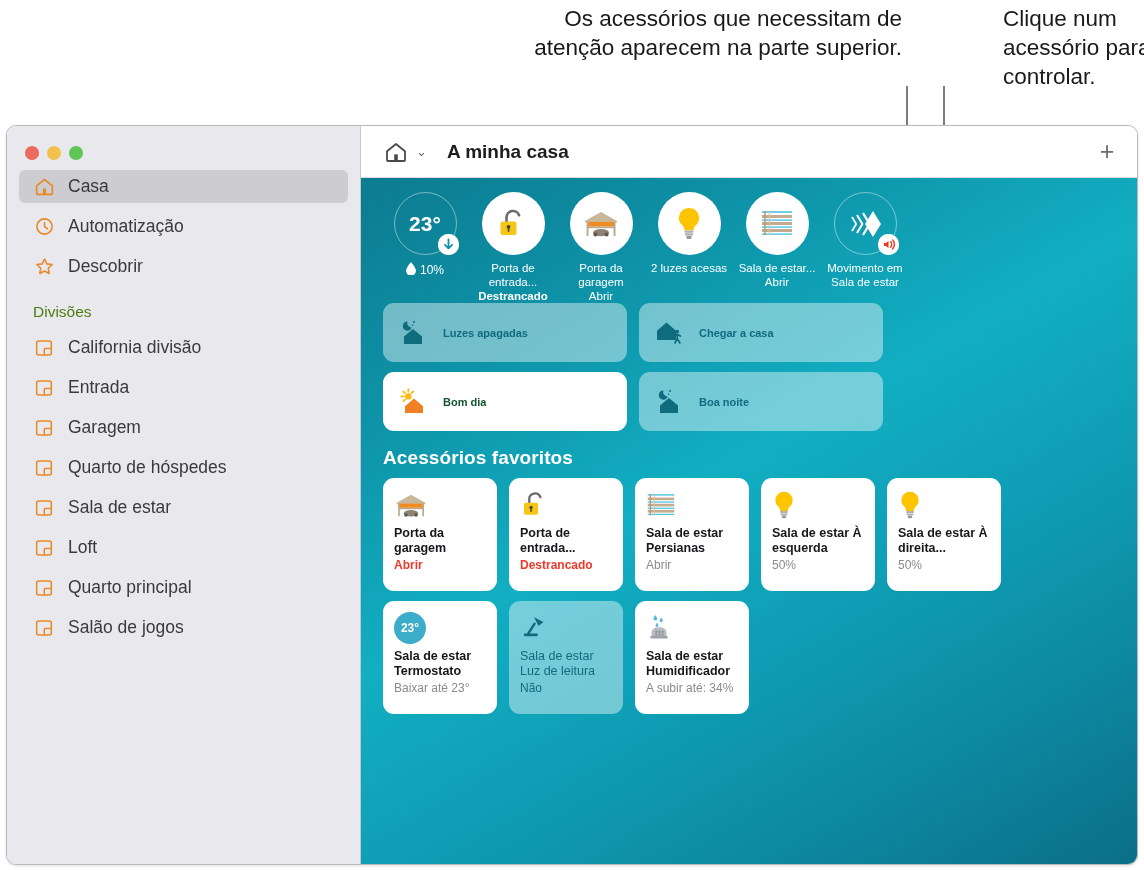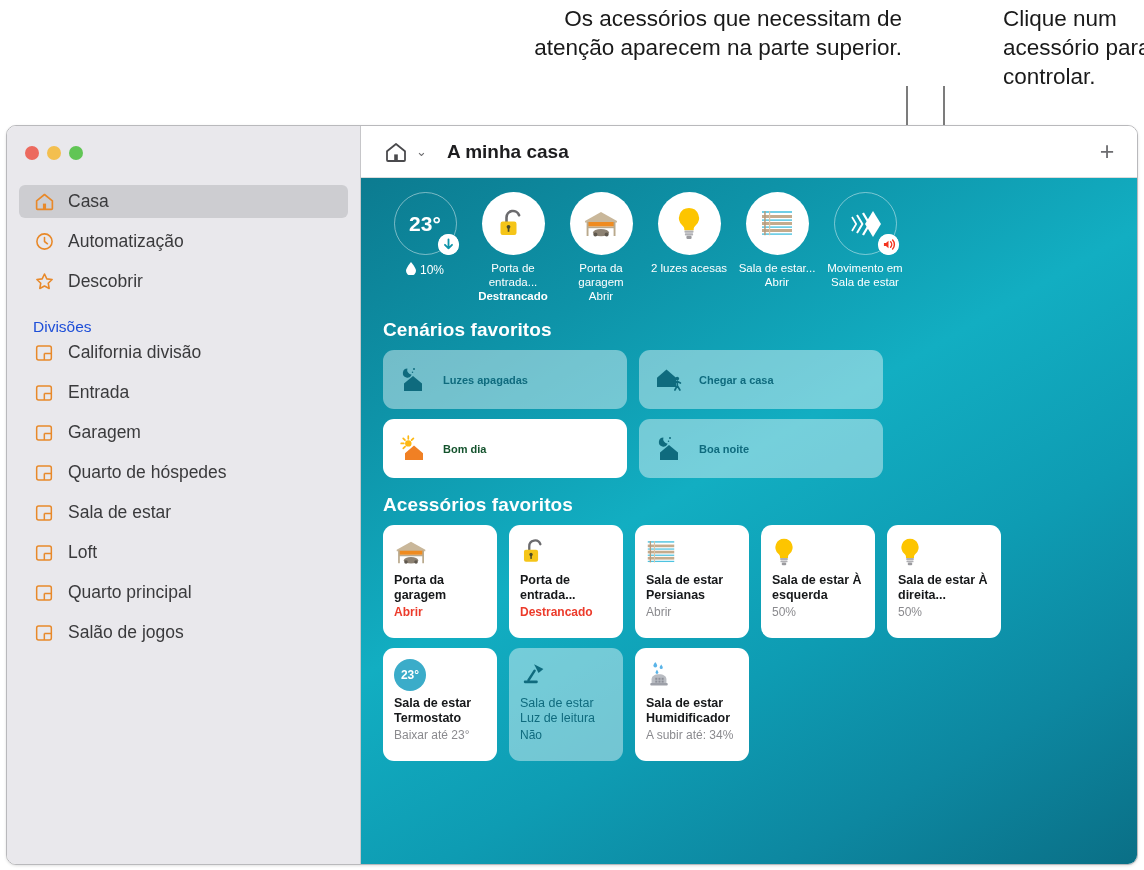--- a/index.html
+++ b/index.html
@@ -43,21 +43,21 @@
     overflow: hidden;
     display: flex;
     box-shadow: 0 1px 3px rgba(0,0,0,0.12);
   }
 
   
   .sidebar {
     width: 354px; height: 100%;
     background: #e9e8ec;
     border-right: 1px solid #c6c6c9;
-    padding-top: 59px;
+    padding-top: 44px;
     flex-shrink: 0;
   }
   .traffic {
     position: absolute; left: 18px; top: 20px;
     display: flex; gap: 8px; align-items: center;
   }
   .dot { width: 14px; height: 14px; border-radius: 50%; }
   .dot.red { background: #ec6a5f; }
   .dot.yellow { background: #f3bf4f; }
   .dot.green { background: #61c555; }
@@ -76,22 +76,23 @@
     display: flex; align-items: center; justify-content: center;
     flex-shrink: 0;
   }
   .side-item .lbl {
     font-size: 17.5px;
     color: #3a3a3c;
   }
   .side-gap { height: 20px; }
   .side-header {
     font-size: 15.5px;
-    color: #1d4ed8;
+    color: #4d7c0f;
     padding-left: 26px;
+    margin-bottom: 10px;
   }
   .side-item + .side-item { margin-top: 7px; }
 
   
   .main {
     flex: 1; height: 100%;
     display: flex; flex-direction: column;
     min-width: 0;
   }
   .titlebar {
@@ -468,21 +469,20 @@
                   <path d="M13.2 8.2a4 4 0 0 1 0 5.6M15.3 6.4a6.6 6.6 0 0 1 0 9.2" stroke="#f4341f" stroke-width="1.5" fill="none" stroke-linecap="round"></path>
                 </svg>
               </span>
             </div>
             <div class="st-sub">
               <span>Movimento em Sala de estar</span>
             </div>
           </div>
         </div>
 
-        <div class="sec-title">Cenários favoritos</div>
         <div class="scenes">
 
           <div class="scene">
             <span class="s-ico">
               <svg width="30" height="27" viewBox="0 0 30 27">
                 <path d="M8.4 2.4a4.6 4.6 0 1 0 4.3 6.4A5 5 0 0 1 8.4 2.4z" fill="#0f6b7e"></path>
                 <circle cx="15" cy="3" r="1" fill="#0f6b7e"></circle>
                 <circle cx="13.5" cy="6.2" r="0.75" fill="#0f6b7e"></circle>
                 <path d="M5 17.4 14 10l9 7.4V25H5z" fill="#0f6b7e"></path>
               </svg>

